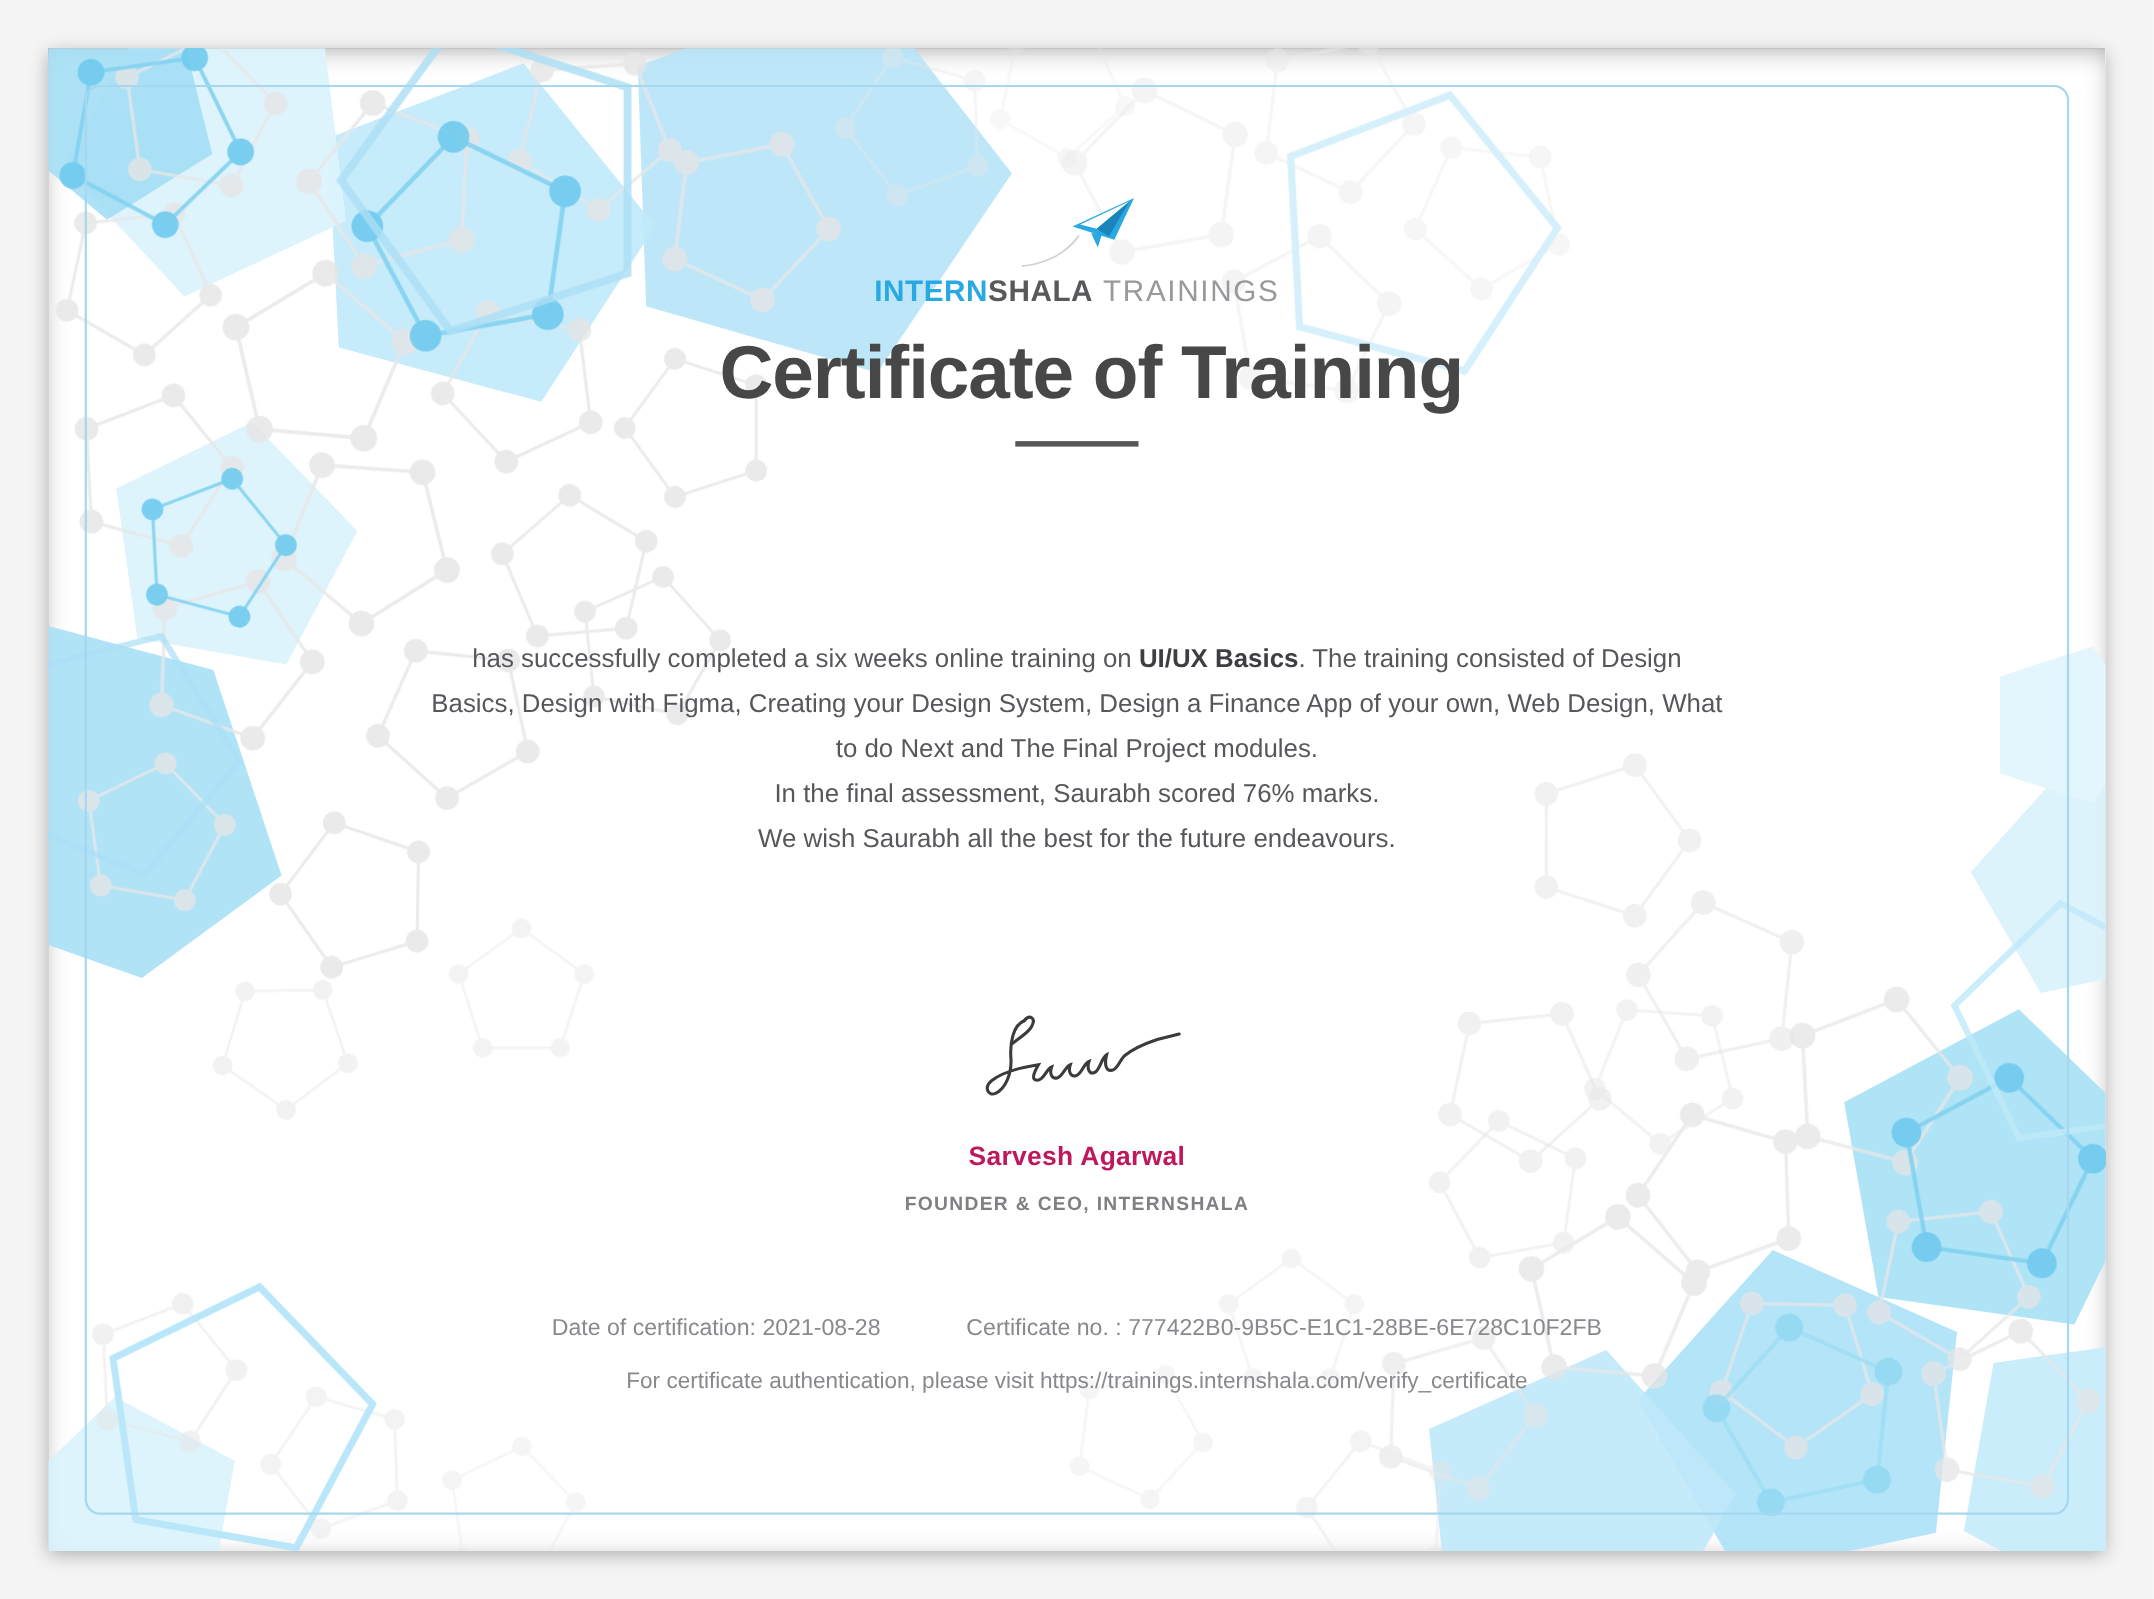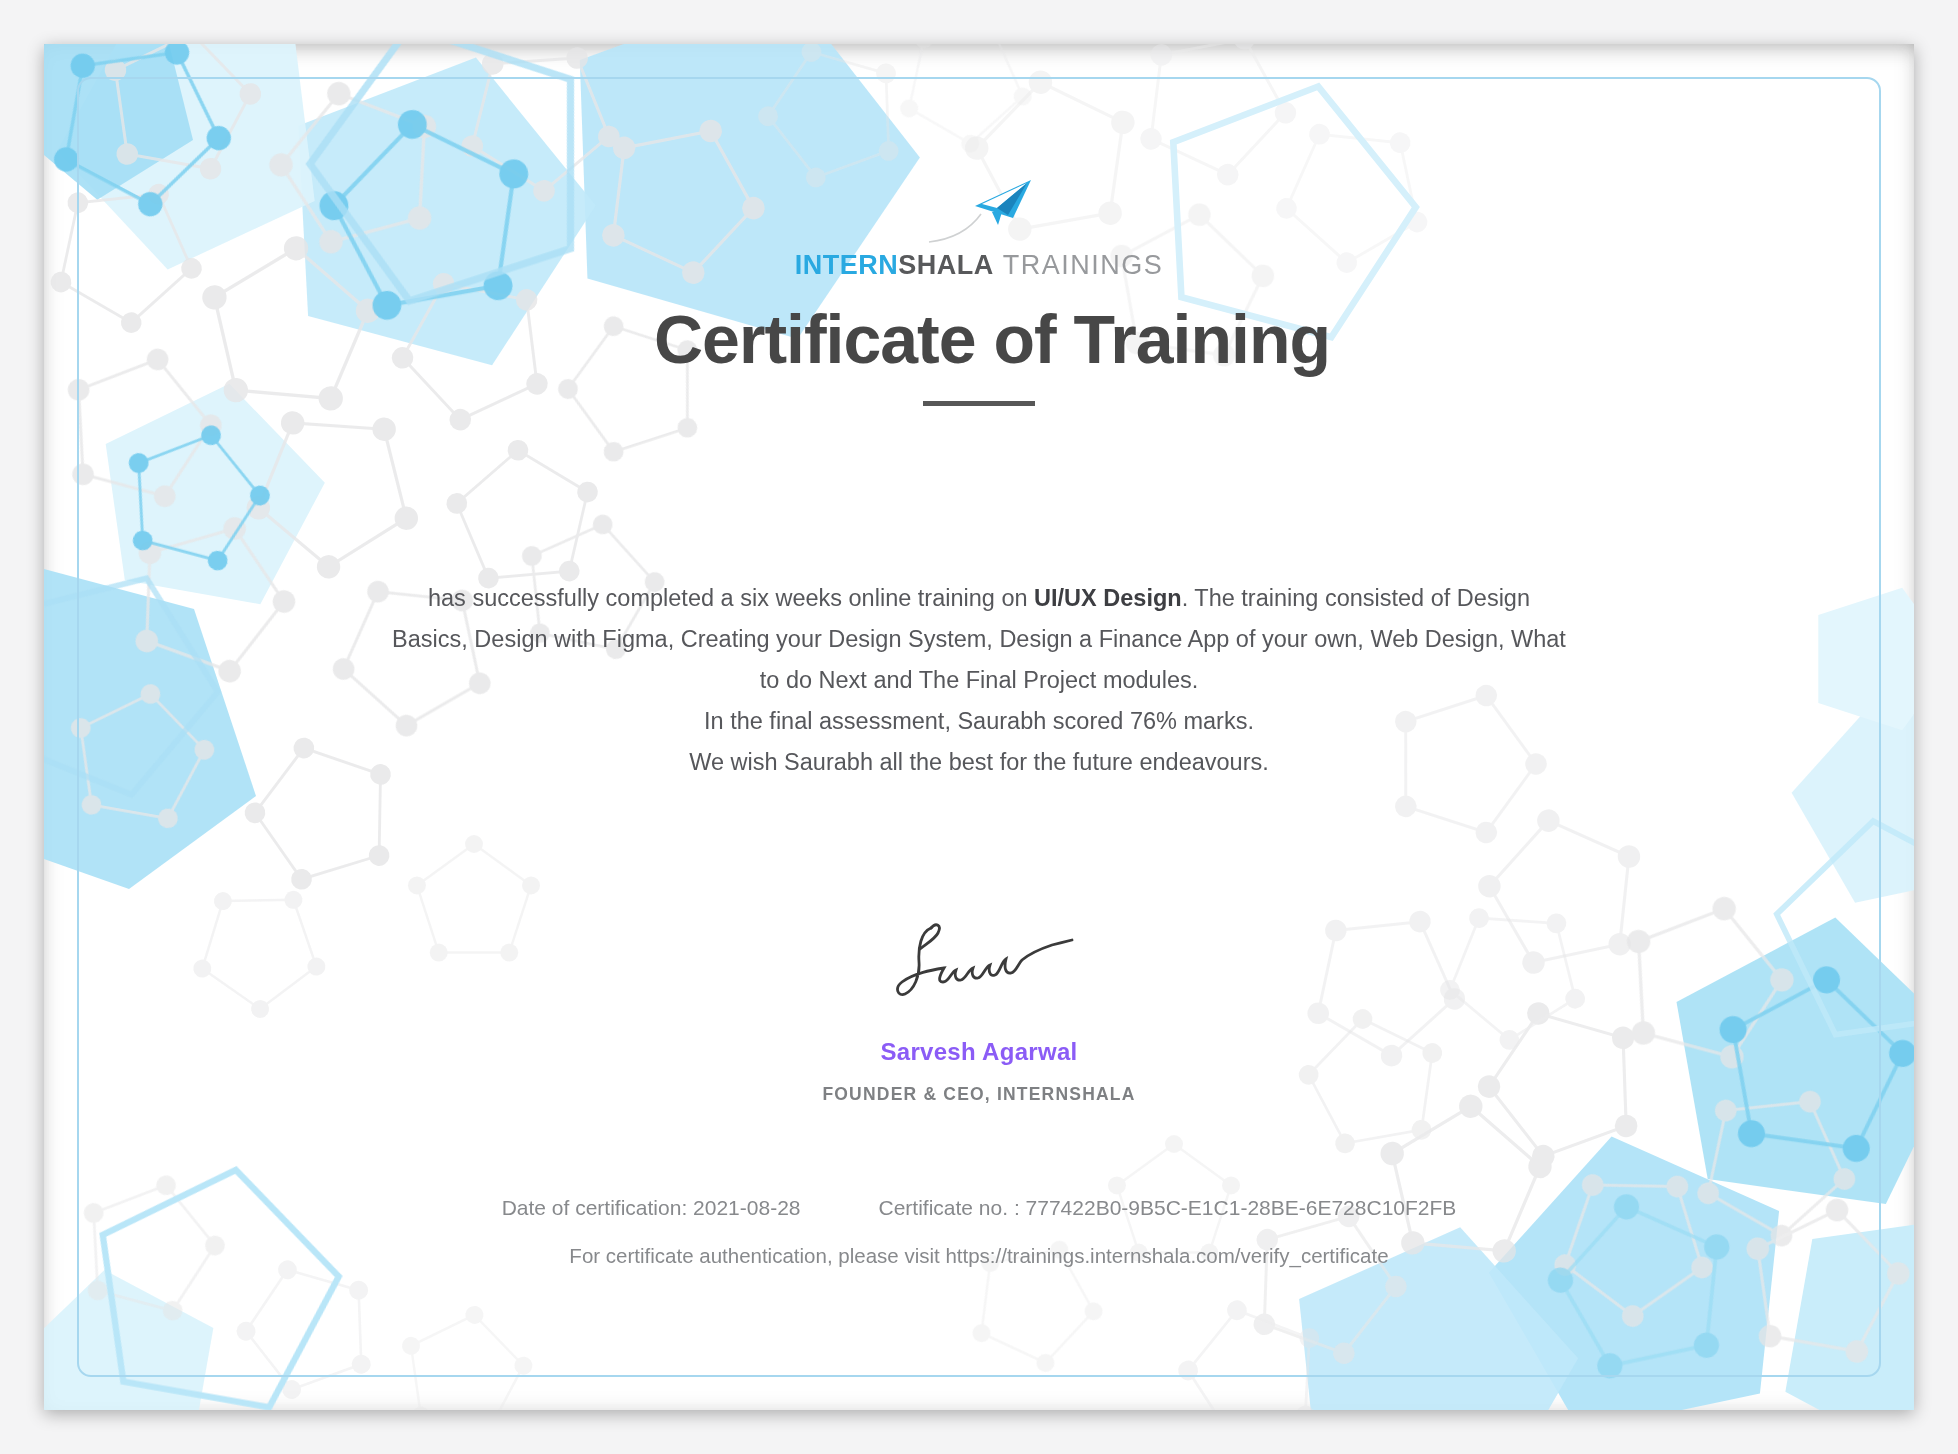--- a/index.html
+++ b/index.html
@@ -33,21 +33,21 @@
   }
   .divider{
     position:absolute;left:50%;top:357px;width:112px;height:5px;
     margin-left:-56px;background:#575757;
   }
   .recipient{top:438px;font-size:41px;font-weight:700;color:#3e3e3e;letter-spacing:.5px;}
   .para{top:534px;font-size:23.5px;color:#56575b;line-height:41px;}
   .para b{color:#3d3e42;font-weight:700;}
   .sig-block{top:874px;}
   .sig-svg{display:block;margin:0 auto;}
-  .sig-name{top:994px;font-size:24px;font-weight:700;color:#8b5cf6;letter-spacing:.3px;}
+  .sig-name{top:994px;font-size:24px;font-weight:700;color:#be185d;letter-spacing:.3px;}
   .sig-title{top:1040px;font-size:17.5px;font-weight:700;color:#7e8083;letter-spacing:1.2px;}
   .meta-row{
     top:1152px;display:flex;justify-content:center;gap:78px;
     font-size:21px;color:#87898c;
   }
   .footer-line{top:1200px;font-size:20.5px;color:#87898c;}
 </style>
 </head>
 <body>
 
@@ -163,21 +163,21 @@
       </g>
     </svg>
     <div class="logo-text"><span class="logo-intern">INTERN</span><span class="logo-shala">SHALA</span><span class="logo-trainings">TRAININGS</span></div>
   </div>
 
   <div class="centered title">Certificate of Training</div>
   <div class="divider"></div>
 
 
   <div class="centered para">
-    <div><span>has successfully completed a six weeks online training on </span><b>UI/UX Design</b><span>. The training consisted of Design</span></div>
+    <div><span>has successfully completed a six weeks online training on </span><b>UI/UX Basics</b><span>. The training consisted of Design</span></div>
     <div><span>Basics, Design with Figma, Creating your Design System, Design a Finance App of your own, Web Design, What</span></div>
     <div><span>to do Next and The Final Project modules.</span></div>
     <div><span>In the final assessment, Saurabh scored 76% marks.</span></div>
     <div><span>We wish Saurabh all the best for the future endeavours.</span></div>
   </div>
 
   <div class="centered sig-block">
     <svg class="sig-svg" width="210" height="95" viewBox="0 0 210 95" aria-hidden="true">
       <g fill="none" stroke="#3b3b3b" stroke-width="2.8" stroke-linecap="round">
         <path d="M57,10 C47,14 44,30 45,44 C46,58 40,72 31,76 C24,79 20,70 28,64 C40,55 58,52 70,50 C66,57 63,64 69,64 C75,64 77,54 82,52 C80,58 82,63 87,62 C92,61 94,52 99,50 C97,56 99,61 104,60 C109,59 111,49 116,47 C114,53 116,59 121,57 C126,55 127,44 132,41 C130,49 131,56 137,55 C142,54 144,46 148,42 C154,37 166,31 178,27 L198,22"></path>

